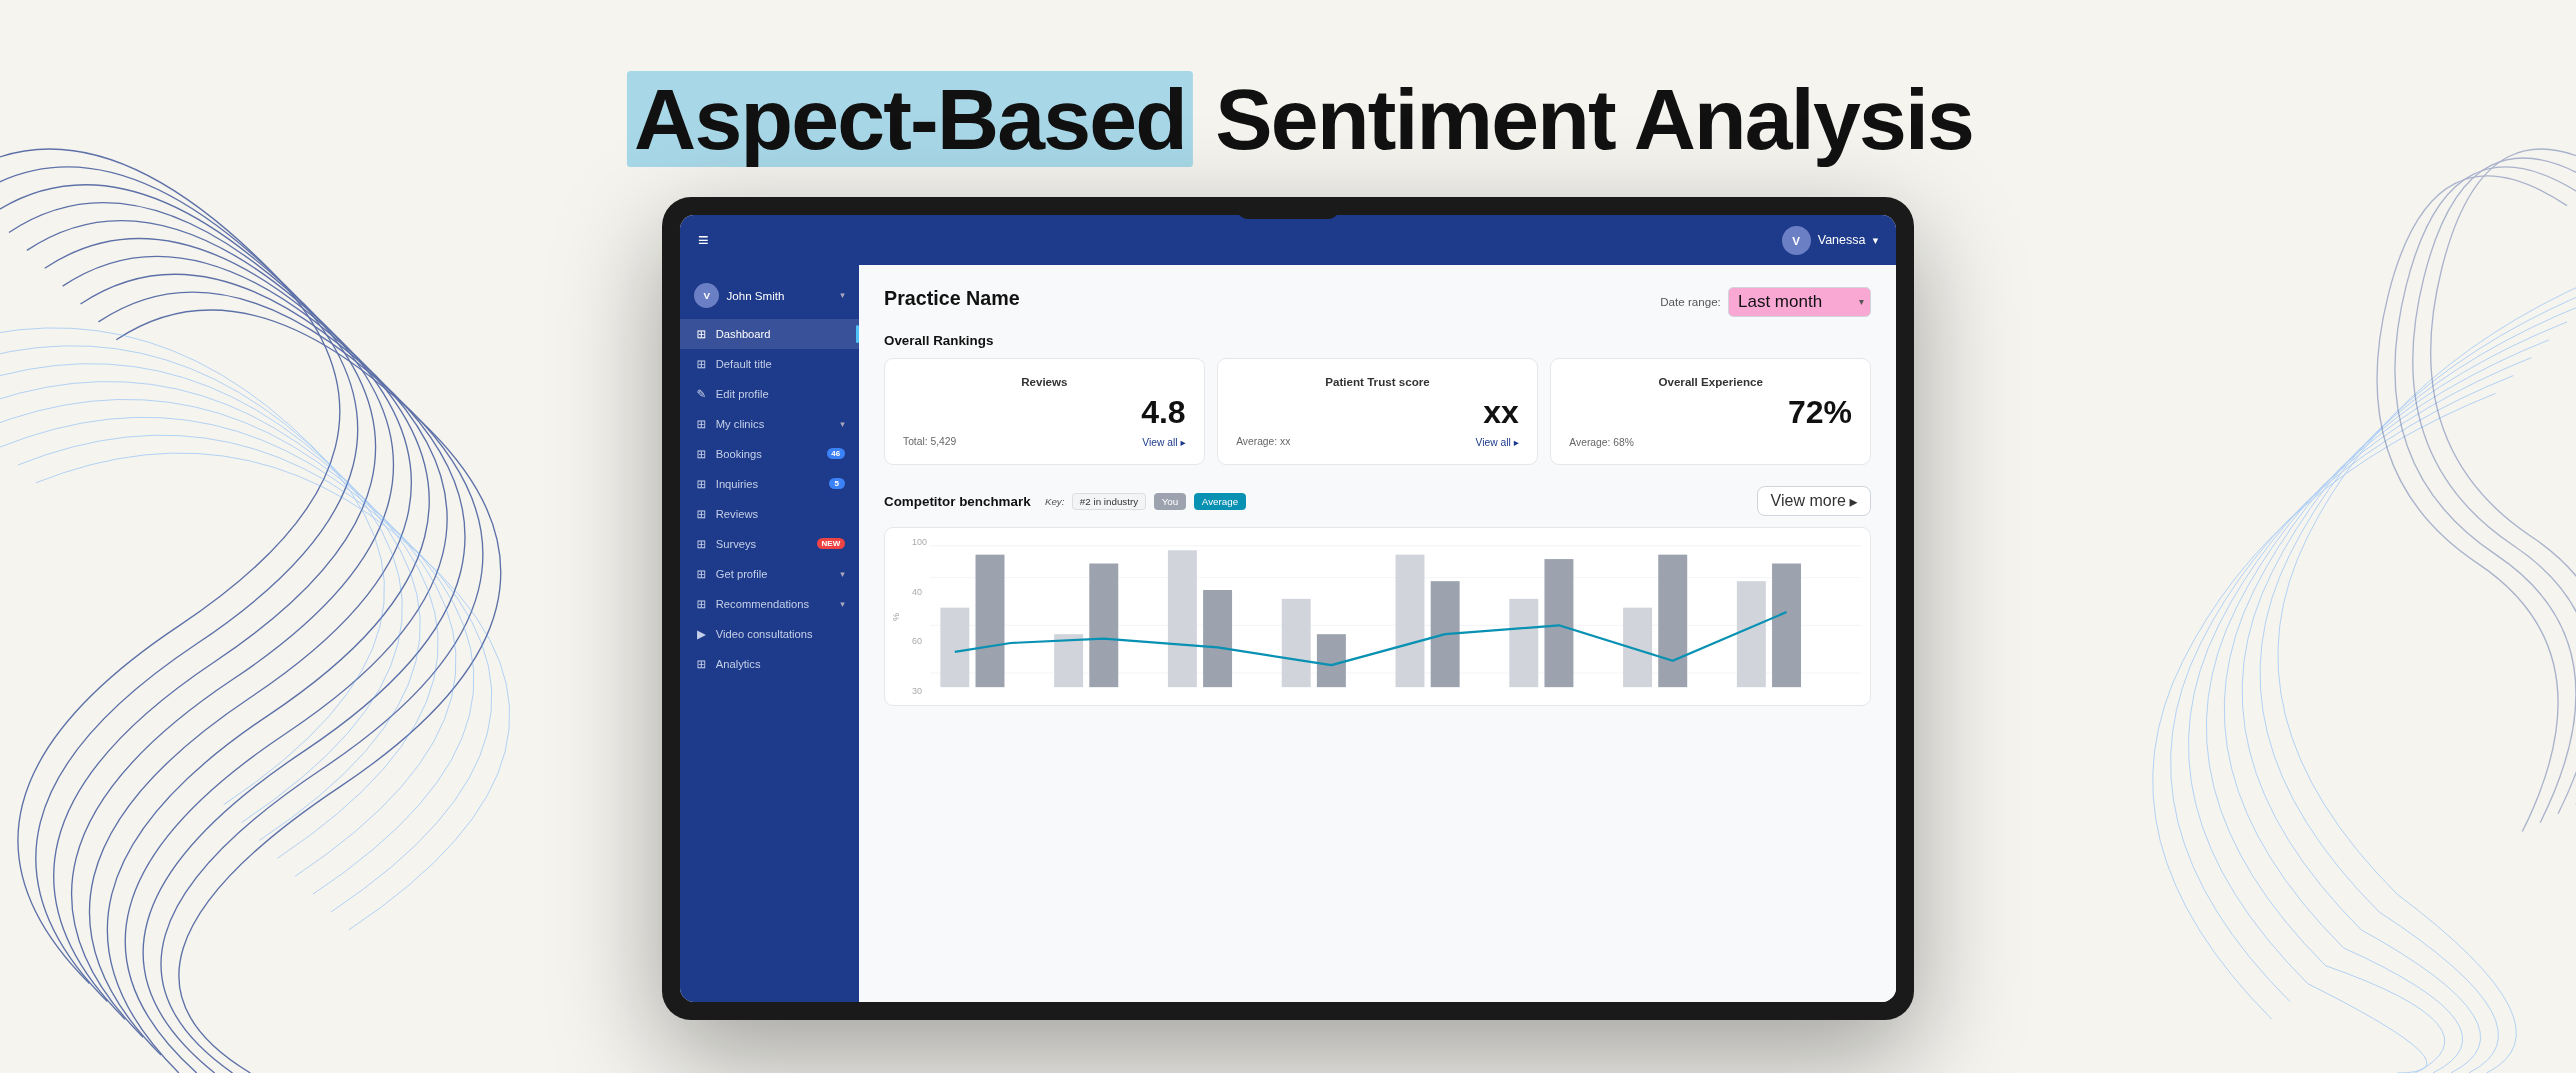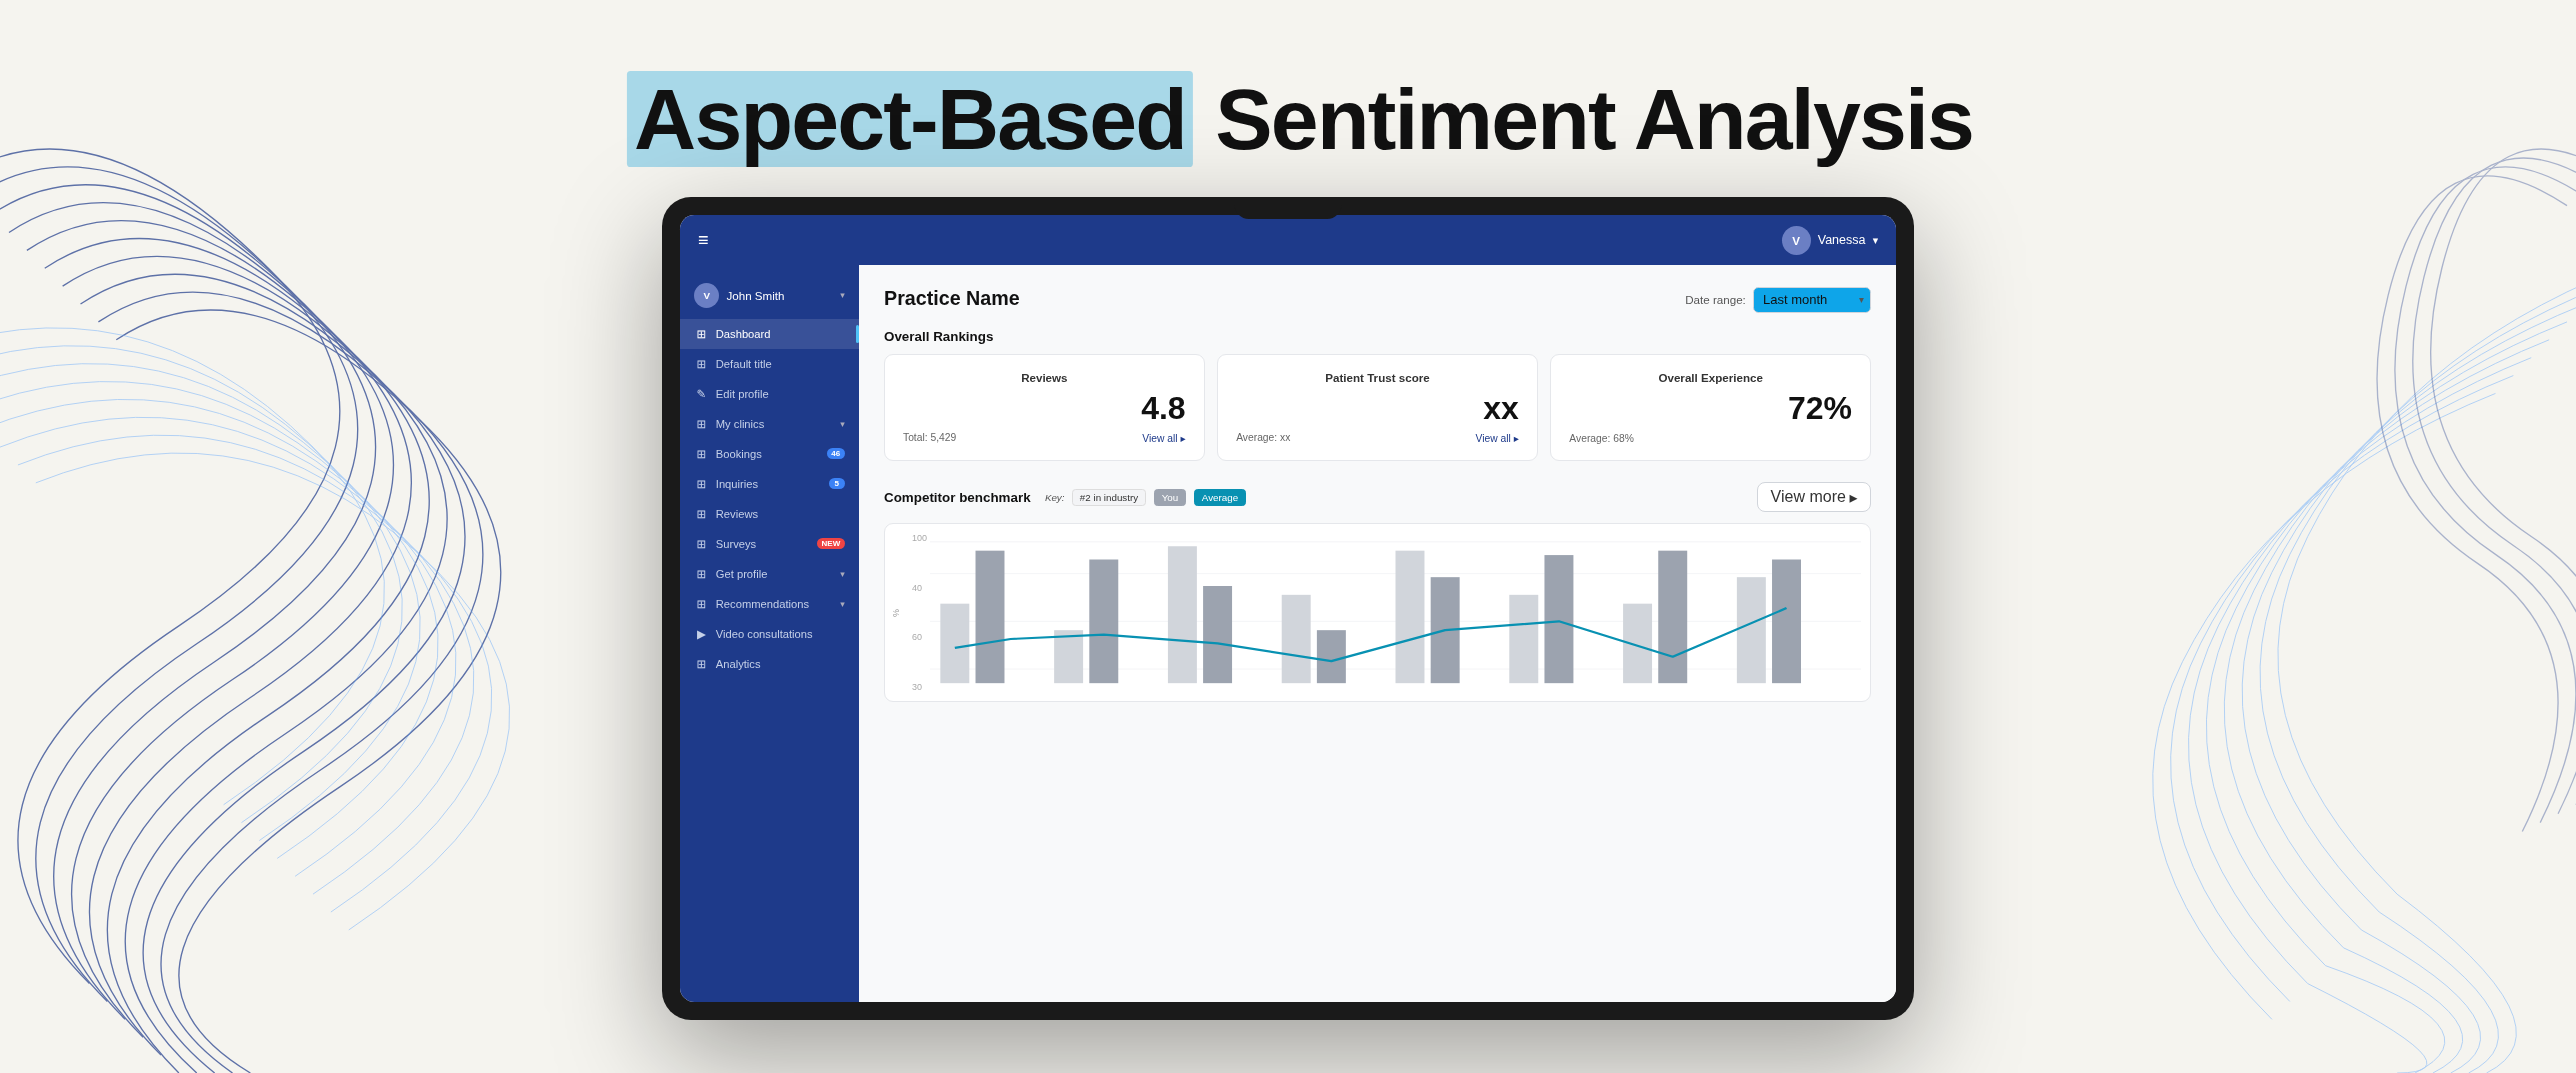--- a/index.html
+++ b/index.html
@@ -232,25 +232,25 @@
     .date-range-control {
       display: flex;
       align-items: center;
       gap: 7.2px;
     }
     .date-range-label {
       font-size: 11.6px;
       color: #555;
     }
     .date-range-select {
-      background: #0ea5e9;
+      background: #f9a8d4;
       border: 0.9px solid #d1d5db;
       border-radius: 5.4px;
       padding: 4.5px 25px 4.5px 9px;
-      font-size: 13px;
+      font-size: 17px;
       color: #111;
       cursor: pointer;
       appearance: none;
       position: relative;
     }
     .date-range-wrapper {
       position: relative;
       display: inline-flex;
       align-items: center;
     }

